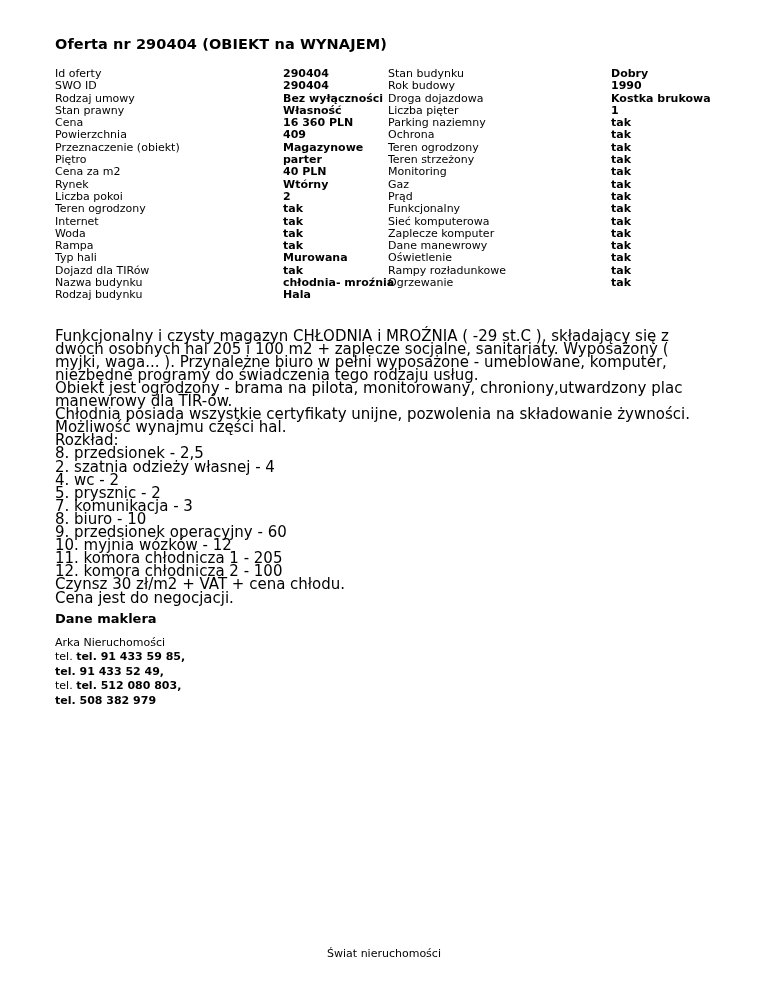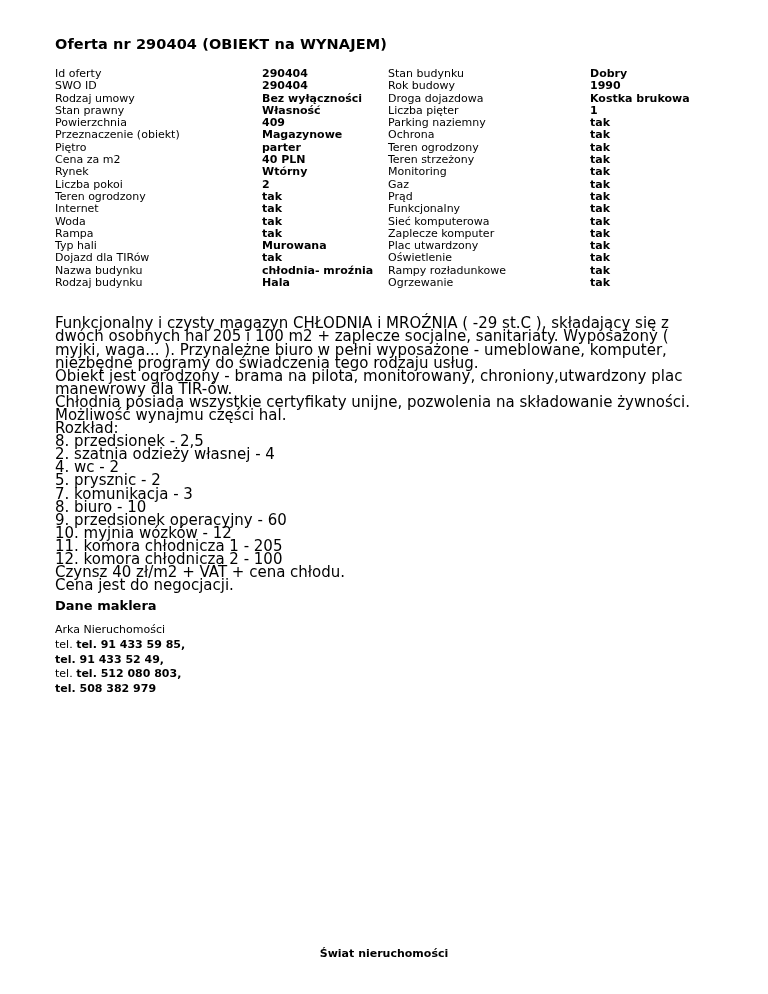--- a/index.html
+++ b/index.html
@@ -27,20 +27,21 @@
   .details {
     display: flex;
     font-size: 11px;
   }
   .col-left { width: 333px; flex: 0 0 333px; }
   .col-right { flex: 1 1 auto; }
   .row {
     display: flex;
     line-height: 12.3px;
     white-space: nowrap;
+    gap: 21px;
   }
   .col-left .lbl { width: 207px; flex: 0 0 207px; }
   .col-right .lbl { width: 202px; flex: 0 0 202px; }
   .val { font-weight: bold; }
   .description {
     margin-top: 28px;
     font-size: 15px;
     line-height: 13.1px;
     width: 660px;
   }
@@ -54,21 +55,21 @@
     line-height: 14.6px;
   }
   .broker .bold { font-weight: bold; }
   .footer {
     position: absolute;
     left: 0;
     bottom: 34px;
     width: 100%;
     text-align: center;
     font-size: 11px;
-    font-weight: bold;
+    font-weight: normal;
   }
 </style>
 </head>
 <body>
 
 <div class="page">
 
   <h1 class="doc-title">Oferta nr 290404 (OBIEKT na WYNAJEM)</h1>
 
   <div class="details">
@@ -83,20 +84,24 @@
         </div>
       <div class="row">
           <span class="lbl">Rodzaj umowy</span>
           <span class="val">Bez wyłączności</span>
         </div>
       <div class="row">
           <span class="lbl">Stan prawny</span>
           <span class="val">Własność</span>
         </div>
       <div class="row">
+          <span class="lbl">Cena</span>
+          <span class="val">16 360 PLN</span>
+        </div>
+      <div class="row">
           <span class="lbl">Powierzchnia</span>
           <span class="val">409</span>
         </div>
       <div class="row">
           <span class="lbl">Przeznaczenie (obiekt)</span>
           <span class="val">Magazynowe</span>
         </div>
       <div class="row">
           <span class="lbl">Piętro</span>
           <span class="val">parter</span>
@@ -197,21 +202,21 @@
         </div>
       <div class="row">
           <span class="lbl">Sieć komputerowa</span>
           <span class="val">tak</span>
         </div>
       <div class="row">
           <span class="lbl">Zaplecze komputer</span>
           <span class="val">tak</span>
         </div>
       <div class="row">
-          <span class="lbl">Plac utwardzony</span>
+          <span class="lbl">Dane manewrowy</span>
           <span class="val">tak</span>
         </div>
       <div class="row">
           <span class="lbl">Oświetlenie</span>
           <span class="val">tak</span>
         </div>
       <div class="row">
           <span class="lbl">Rampy rozładunkowe</span>
           <span class="val">tak</span>
         </div>
@@ -230,21 +235,21 @@
     <div class="desc-line">8. przedsionek - 2,5</div>
     <div class="desc-line">2. szatnia odzieży własnej - 4</div>
     <div class="desc-line">4. wc - 2</div>
     <div class="desc-line">5. prysznic - 2</div>
     <div class="desc-line">7. komunikacja - 3</div>
     <div class="desc-line">8. biuro - 10</div>
     <div class="desc-line">9. przedsionek operacyjny - 60</div>
     <div class="desc-line">10. myjnia wózków - 12</div>
     <div class="desc-line">11. komora chłodnicza 1 - 205</div>
     <div class="desc-line">12. komora chłodnicza 2 - 100</div>
-    <div class="desc-line">Czynsz 40 zł/m2 + VAT + cena chłodu.</div>
+    <div class="desc-line">Czynsz 30 zł/m2 + VAT + cena chłodu.</div>
     <div class="desc-line">Cena jest do negocjacji.</div>
   </div>
 
   <h2 class="broker-heading">Dane maklera</h2>
 
   <div class="broker">
     <div>Arka Nieruchomości</div>
     <div><span>tel. </span><span class="bold">tel. 91 433 59 85,</span></div>
     <div><span></span><span class="bold">tel. 91 433 52 49,</span></div>
     <div><span>tel. </span><span class="bold">tel. 512 080 803,</span></div>

